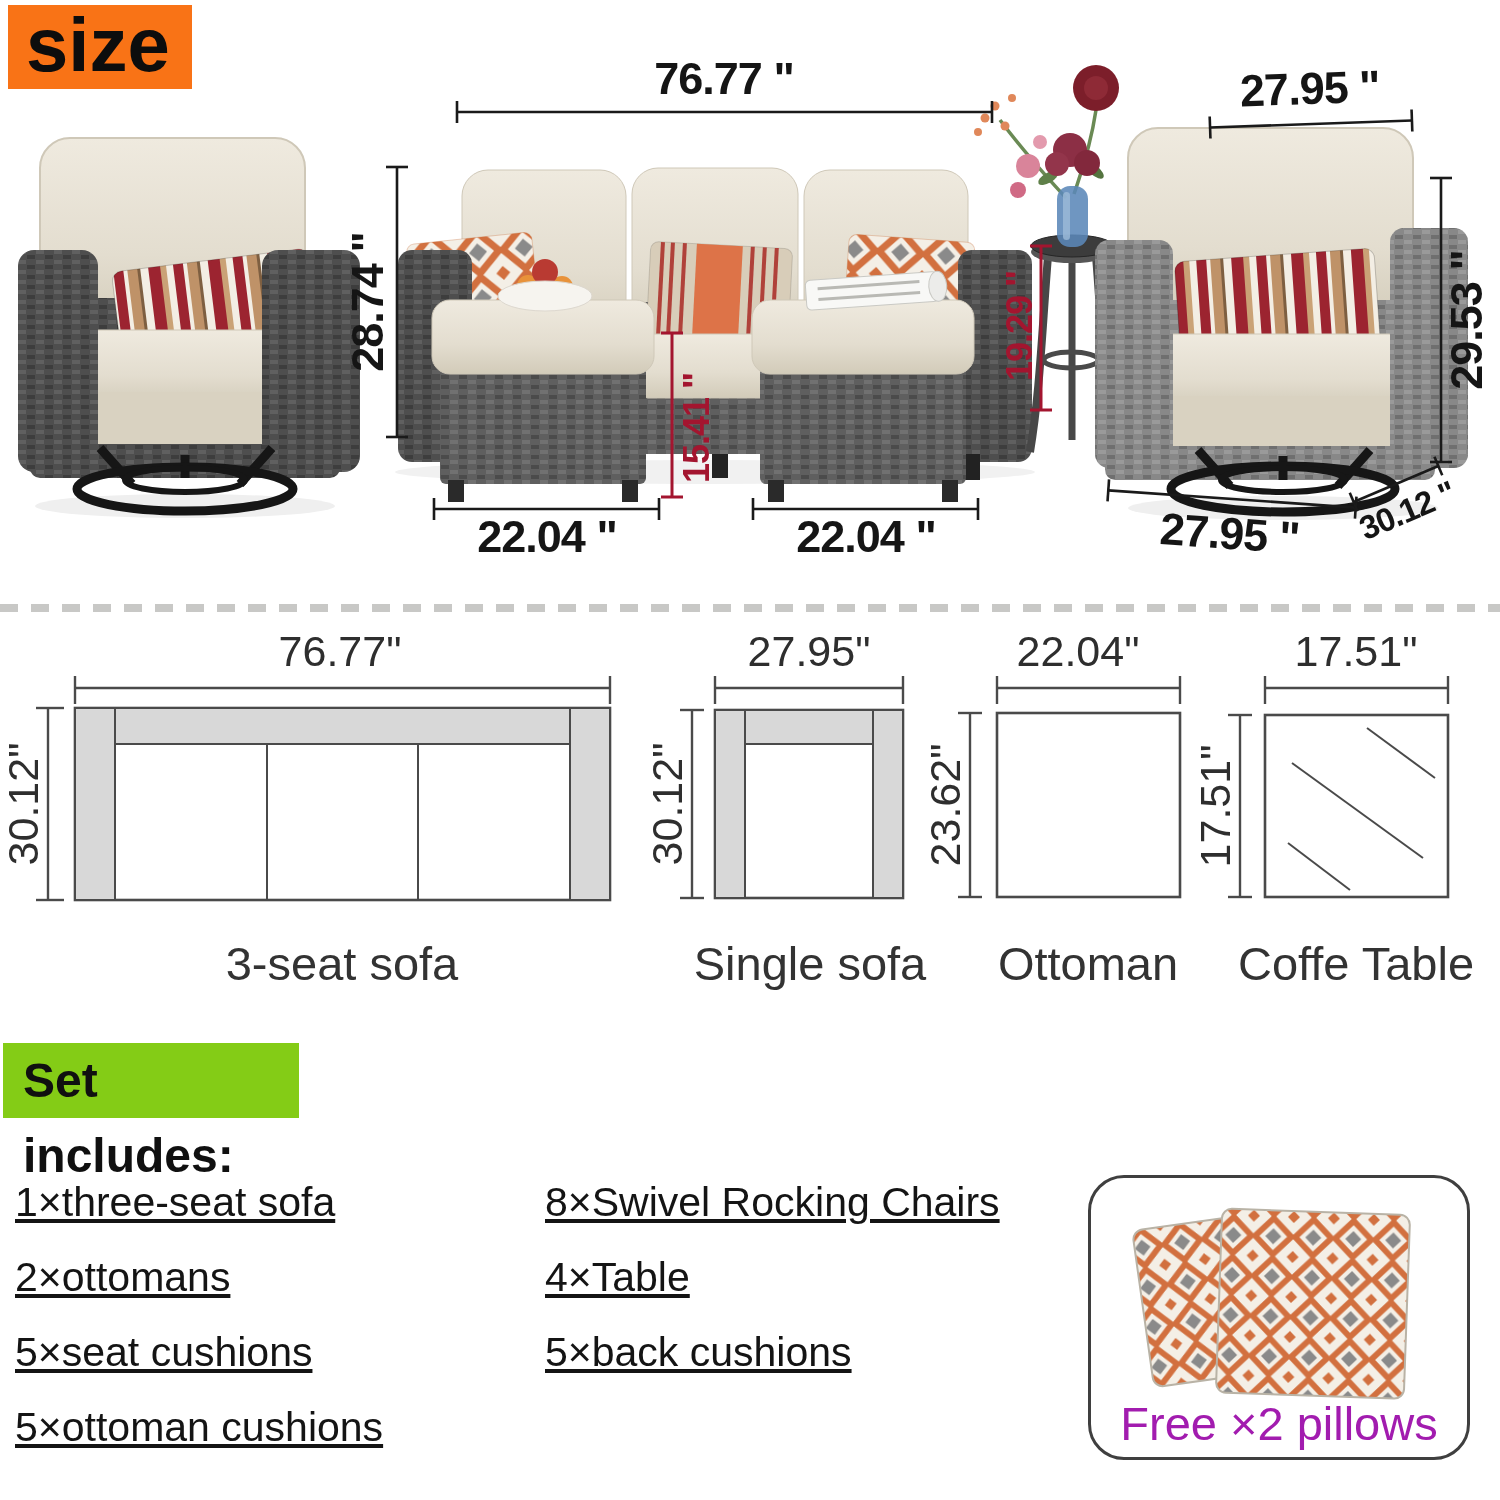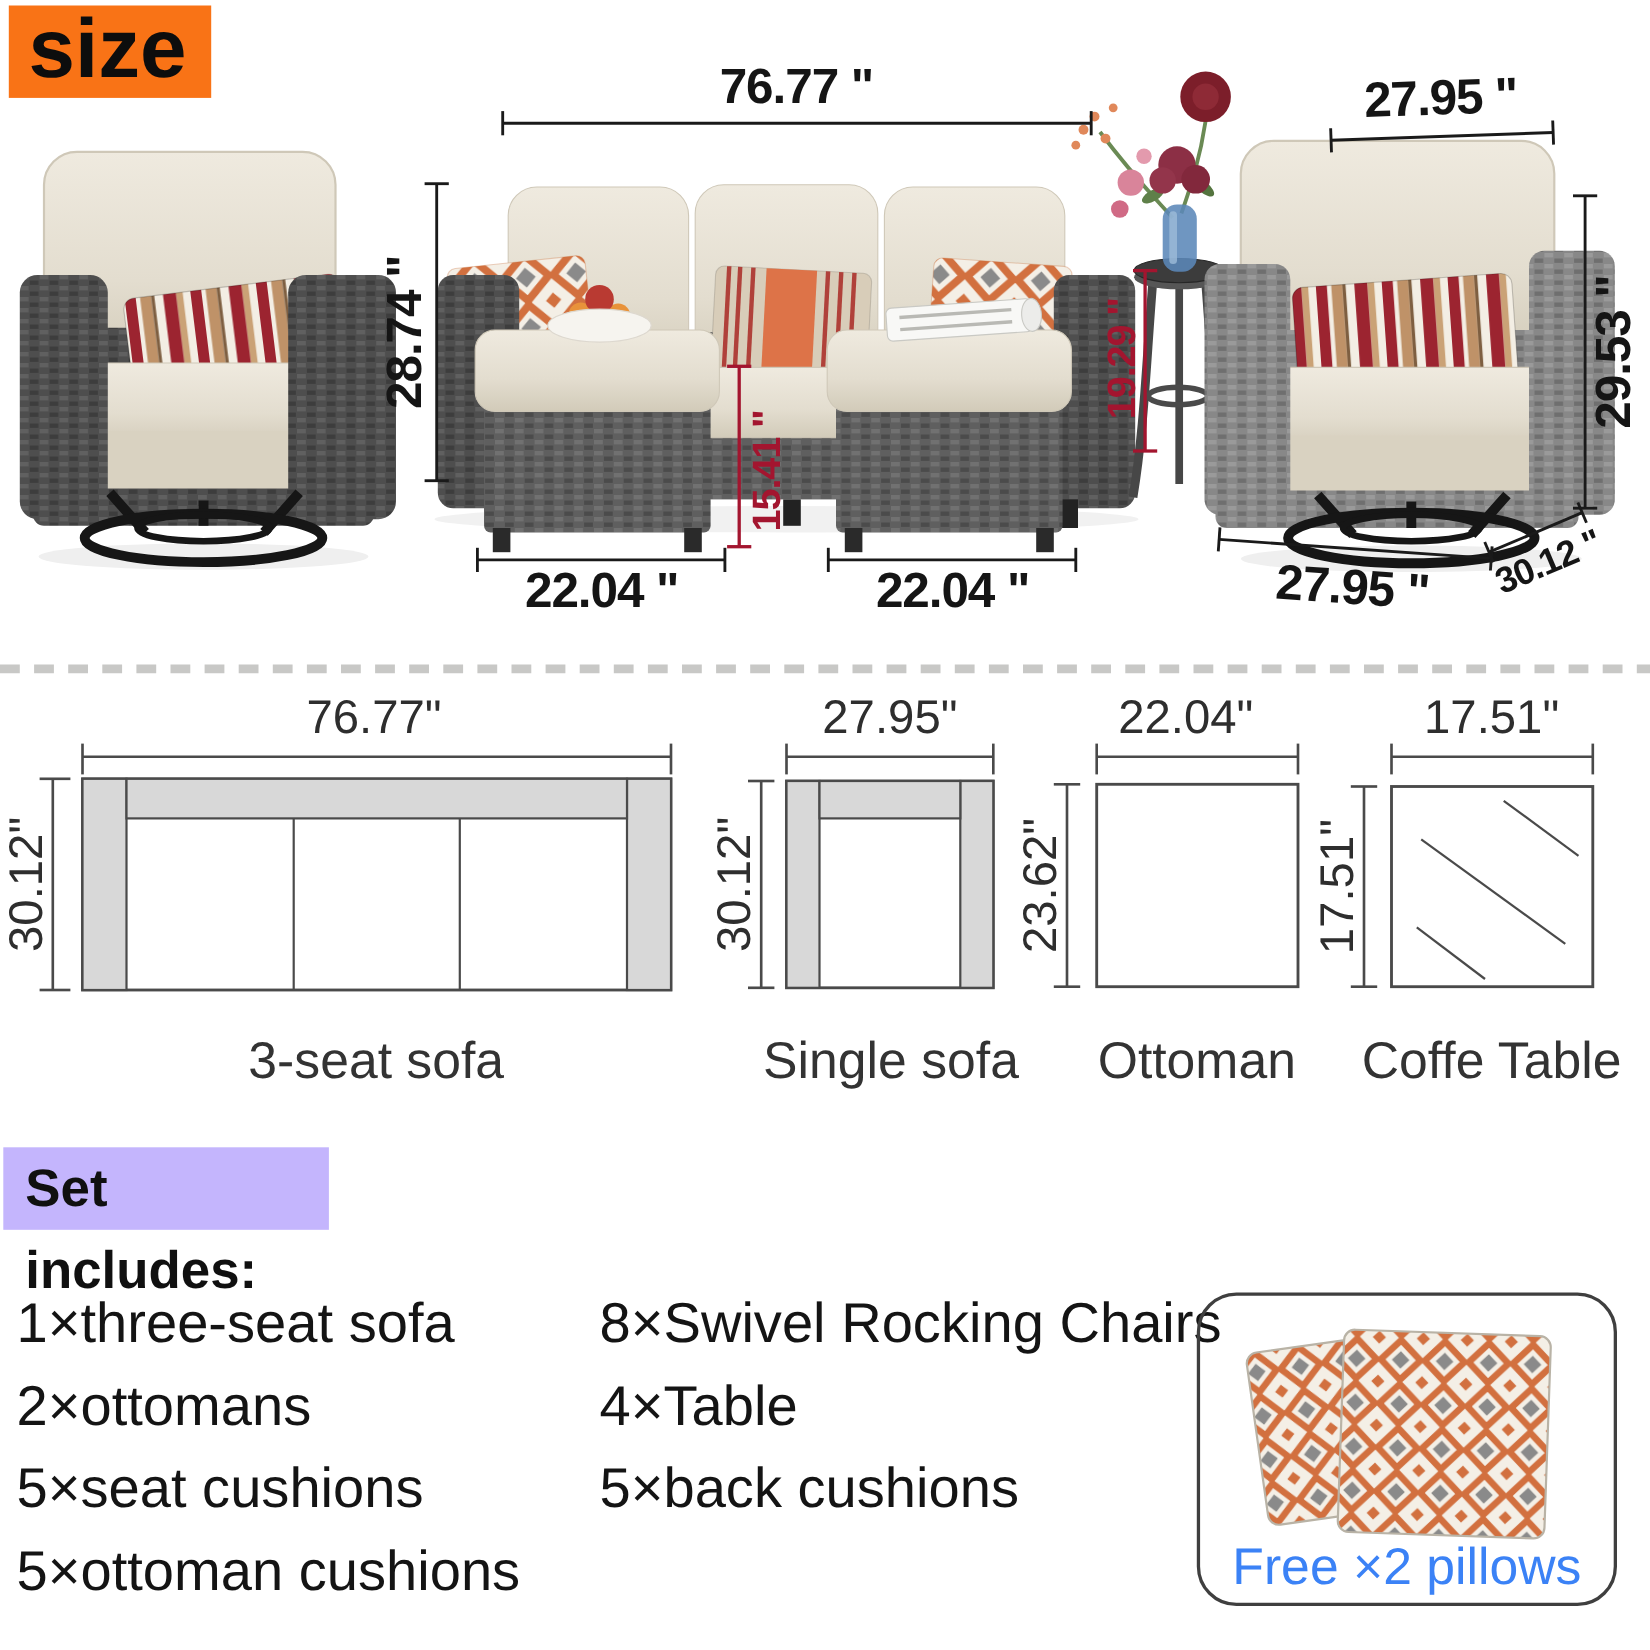--- a/index.html
+++ b/index.html
@@ -20,33 +20,33 @@
   .pdim{font-size:45px;font-weight:700;fill:#151515;letter-spacing:-1px;}
   .pdim-sm{font-size:36px;font-weight:700;fill:#a3152f;letter-spacing:-1px;}
   .pdim-xs{font-size:33px;font-weight:700;fill:#151515;letter-spacing:-1px;}
   .dline{stroke:#1a1a1a;stroke-width:2.6px;}
   .rline{stroke:#a3152f;stroke-width:3px;}
   .ddim{font-size:43px;fill:#2e2e2e;}
   .dlab{font-size:47px;fill:#333333;}
   .schline{stroke:#4a4a4a;stroke-width:2.4px;}
 
   
-  .includes-box{left:3px;top:1043px;width:296px;height:75px;background:#c4b5fd;}
+  .includes-box{left:3px;top:1043px;width:296px;height:75px;background:#84cc16;}
   .includes-box span{display:block;padding-left:20px;line-height:75px;
                      font-size:48px;font-weight:700;color:#101010;}
-  .list-col{font-size:51px;color:#141414;line-height:75px;white-space:nowrap;}
+  .list-col{font-size:41px;color:#141414;line-height:75px;white-space:nowrap;text-decoration:underline;}
   .list-col1{left:15px;top:1165px;}
   .list-col2{left:545px;top:1165px;}
 
   
   .pillow-box{left:1088px;top:1175px;width:376px;height:279px;
               border:3px solid #3f3f3f;border-radius:36px;}
   .pillow-box svg{position:absolute;left:0;top:0;}
   .pillow-label{position:absolute;left:0;bottom:6px;width:100%;text-align:center;
-                font-size:47px;color:#3b82f6;}
+                font-size:47px;color:#a21caf;}
 </style>
 </head>
 <body>
 
 <div class="abs size-box">
   <span>size</span>
 </div>
 
 <svg class="abs photo-svg" viewBox="0 0 1500 600">
   <defs>

